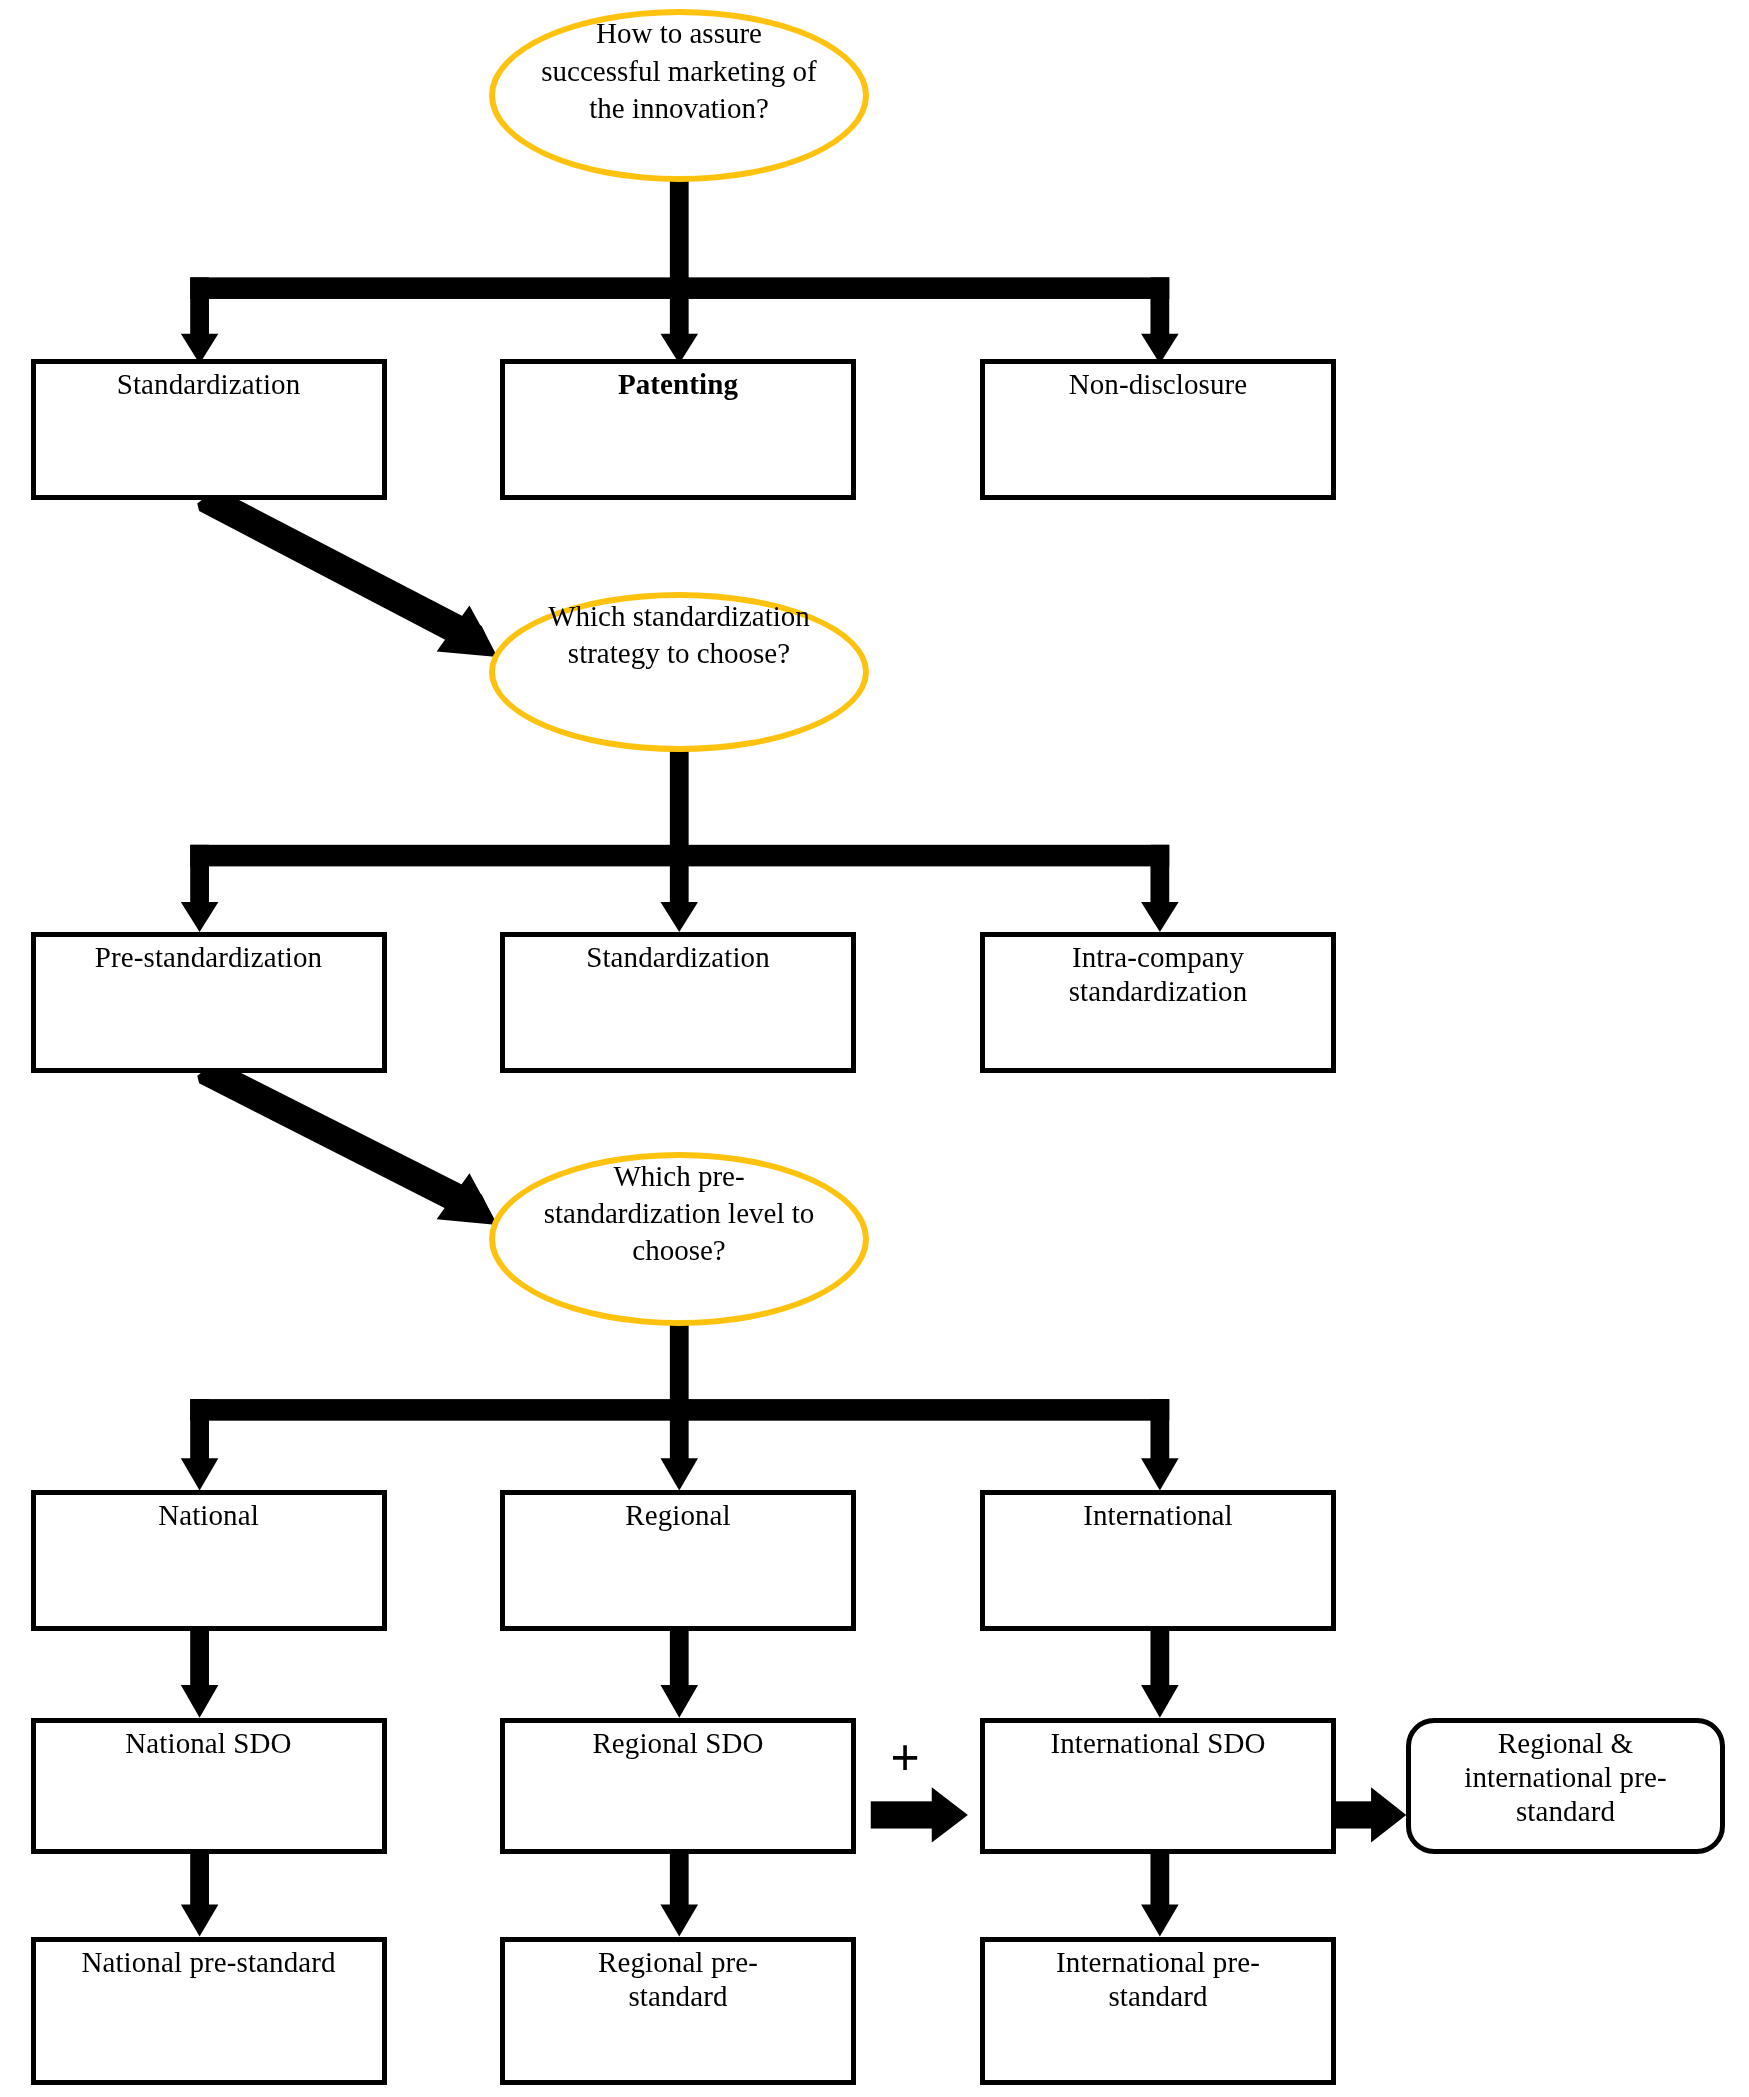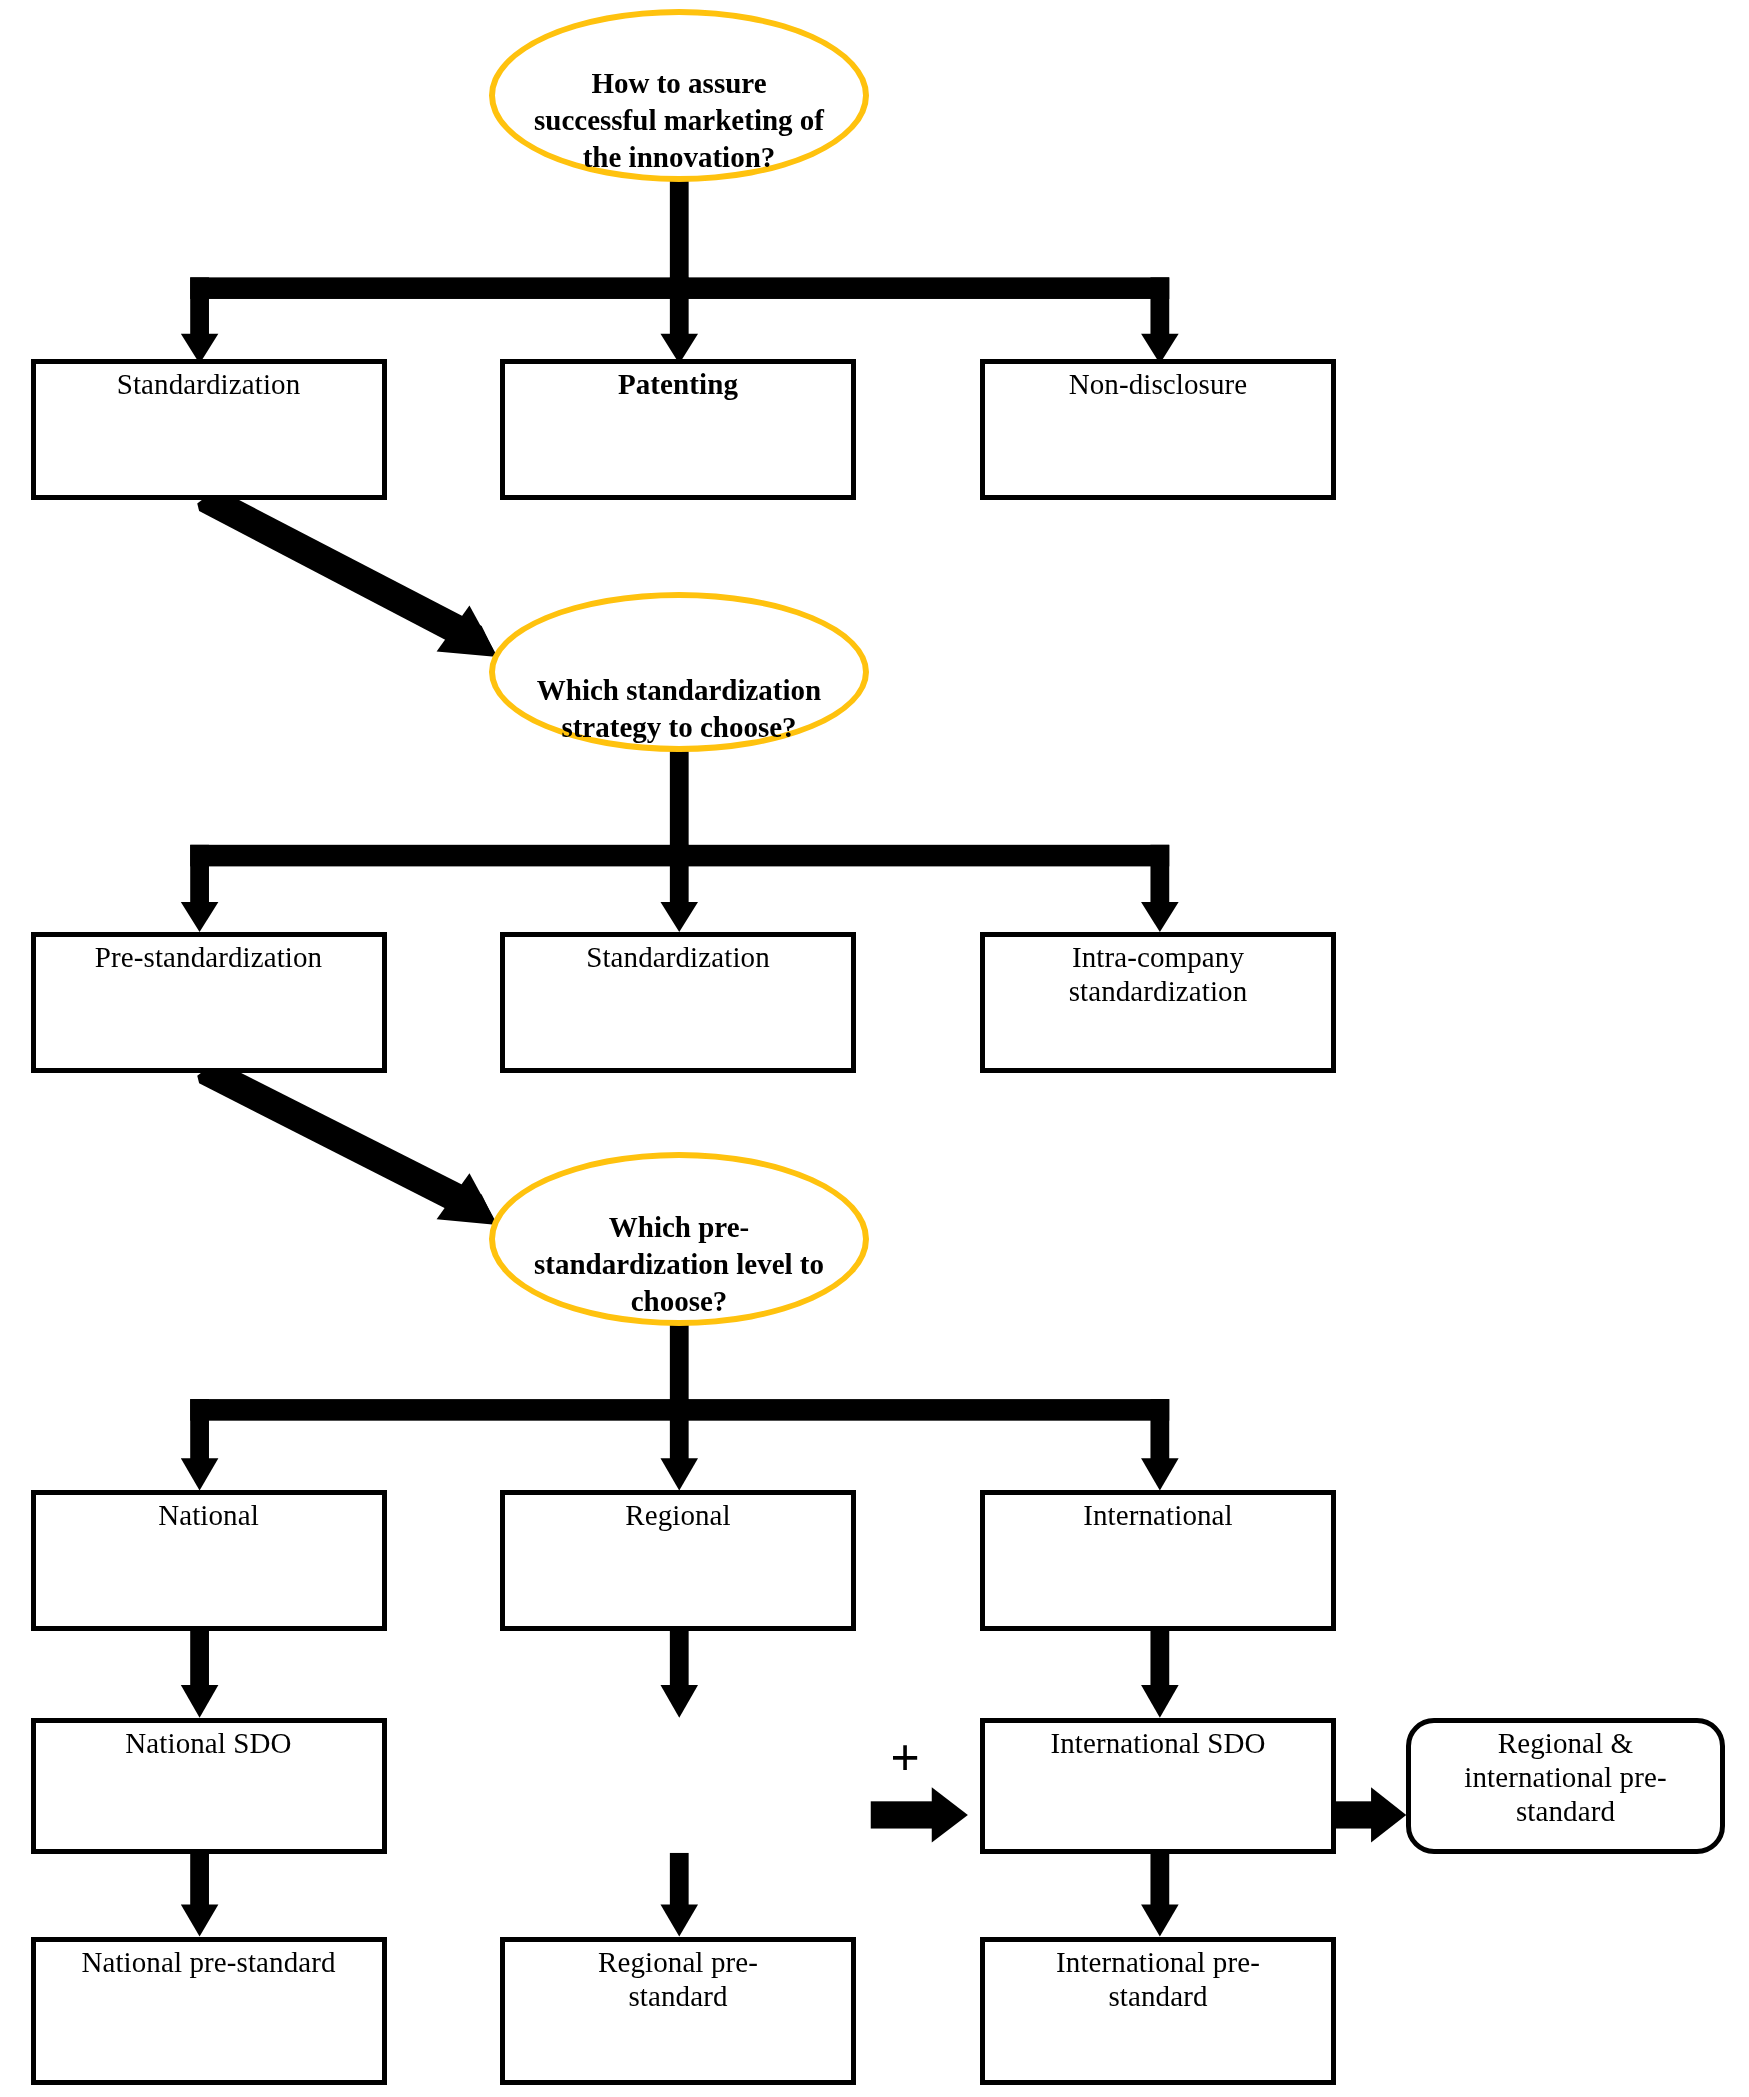--- a/index.html
+++ b/index.html
@@ -49,23 +49,22 @@
     white-space: pre-line;
   }
   
   .node-ellipse {
     position: absolute;
     box-sizing: border-box;
     background: #ffffff;
     border: 6.1px solid #FFC20E;
     border-radius: 50%;
     display: flex;
-    align-items: flex-end;
+    align-items: flex-start;
     justify-content: center;
-    font-weight: bold;
   }
   .node-ellipse .node-label {
     display: block;
     width: 86%;
     text-align: center;
     font-family: "Liberation Serif", "DejaVu Serif", serif;
     font-size: 29px;
     line-height: 1.28;
     color: #000000;
     white-space: pre-line;
@@ -220,20 +219,23 @@
   <div class="node-box" style="left:500px; top:1490px; width:356px; height:141px;">
     <span class="node-label">Regional</span>
   </div>
   <div class="node-box" style="left:980px; top:1490px; width:356px; height:141px;">
     <span class="node-label">International</span>
   </div>
 
   <div class="node-box" style="left:30.5px; top:1718px; width:356px; height:136px;">
     <span class="node-label">National SDO</span>
   </div>
+  <div class="node-box" style="left:500px; top:1718px; width:356px; height:136px;">
+    <span class="node-label">Regional SDO</span>
+  </div>
   <div class="node-box" style="left:980px; top:1718px; width:356px; height:136px;">
     <span class="node-label">International SDO</span>
   </div>
   <div class="node-box" style="left:1406px; top:1718px; width:319px; height:136px;border-radius:28px;">
     <span class="node-label">Regional &amp;
 international pre-
 standard</span>
   </div>
 
   <div class="plus-sign" style="left:877px; top:1732px; width:56px;">+</div>

